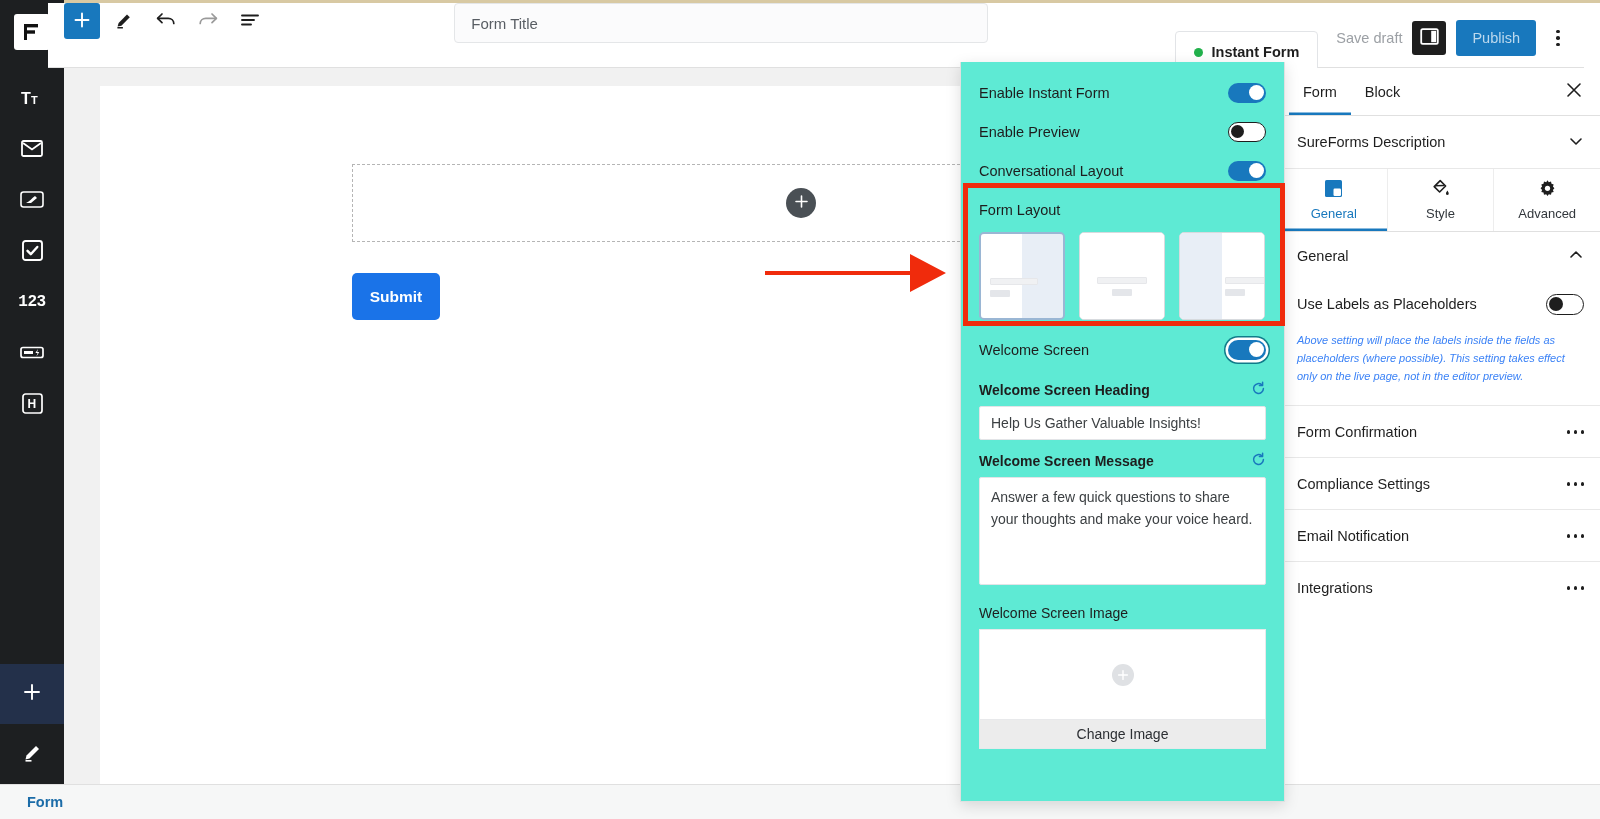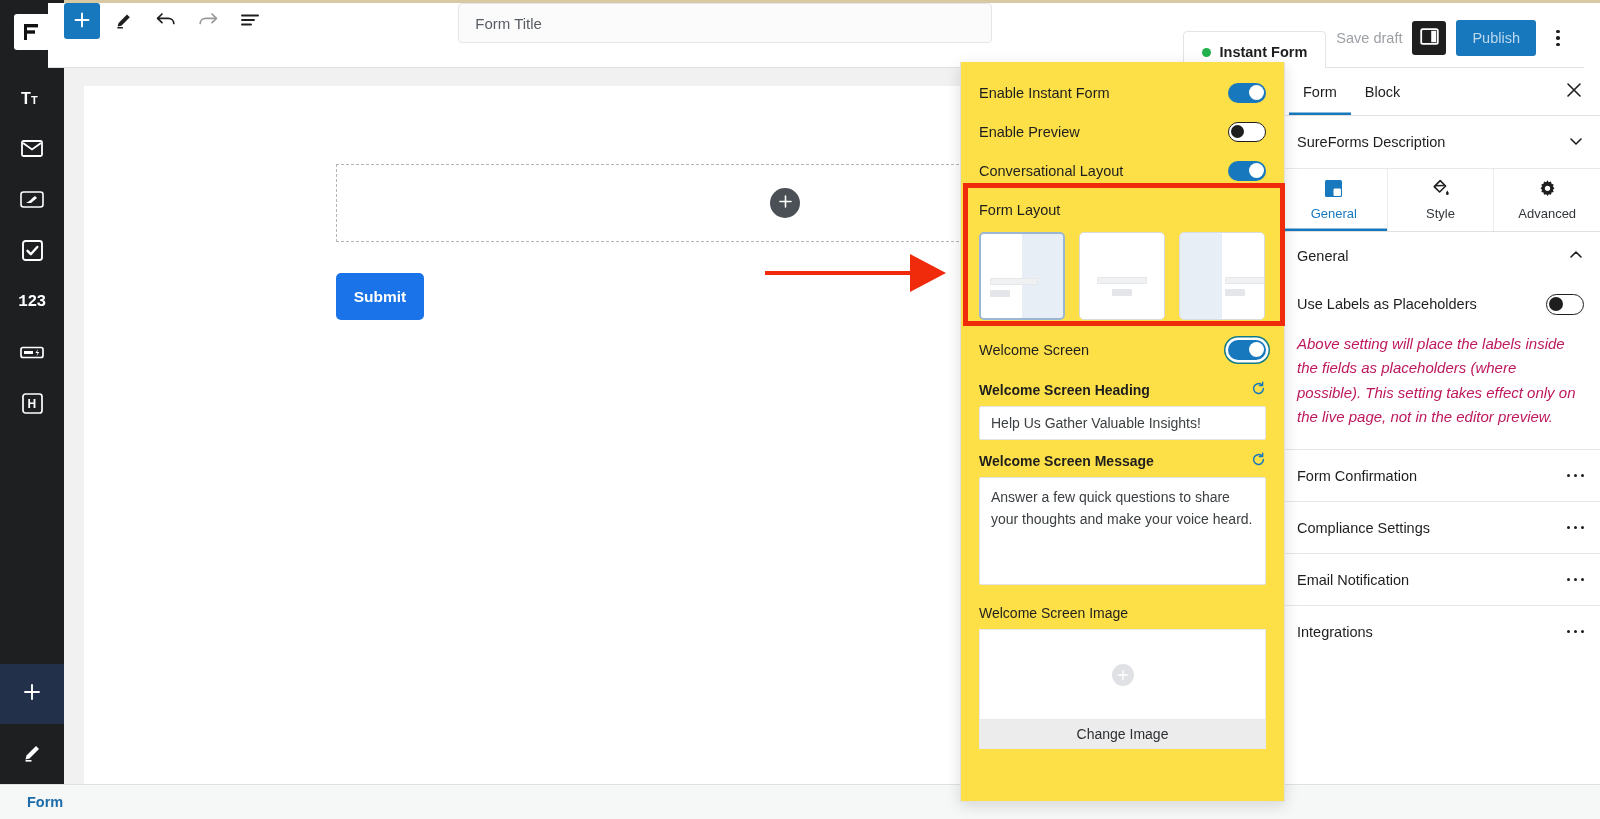--- a/index.html
+++ b/index.html
@@ -64,36 +64,36 @@
   }
   .title-input::placeholder { color: #585d63; }
 
   .hdr-right { display: flex; align-items: center; gap: 10px; padding-right: 14px; }
   .instant-form-btn {
     height: 42px; border: 1px solid #e2e4e7; border-radius: 4px; background: #fff;
     display: flex; align-items: center; gap: 9px; padding: 0 18px; cursor: pointer; margin-top: 28px;
   }
   .dot-green { width: 9px; height: 9px; border-radius: 50%; background: #22b14c; }
   .instant-form-btn span { font-size: 14.5px; font-weight: bold; color: #1e1e1e; }
-  .save-draft { font-size: 14.5px; color: #9ca0a5; cursor: pointer; }
+  .save-draft { font-size: 14.5px; color: #9ca0a5; cursor: pointer; margin-left: 8px; }
   .sidebar-toggle {
     width: 34px; height: 34px; background: #1e1e1e; border-radius: 3px;
     display: flex; align-items: center; justify-content: center; cursor: pointer;
   }
   .publish-btn {
     height: 36px; background: #1878bd; color: #bcd9ee; border: none; border-radius: 3px;
     padding: 0 16px; font-size: 14.5px; cursor: pointer; font-family: "Liberation Sans", sans-serif;
   }
   .kebab { width: 24px; display: flex; flex-direction: column; align-items: center; gap: 3px; cursor: pointer; }
   .kebab i { width: 3.5px; height: 3.5px; border-radius: 50%; background: #1e1e1e; display: block; }
 
   
   .canvas-wrap {
     position: absolute; left: 64px; top: 68px; width: 1216px; height: 716px;
-    background: #f1f1f1; padding: 18px 0 0 20px;
+    background: #f1f1f1; padding: 18px 0 0 36px;
   }
   .canvas-sheet {
     width: 1196px; height: 698px; background: #fff; position: relative;
   }
   .block-placeholder {
     position: absolute; left: 252px; top: 78px; width: 898px; height: 78px;
     border: 1px dashed #b5b5b5; display: flex; align-items: center; justify-content: center;
   }
   .plus-circle {
     width: 30px; height: 30px; border-radius: 50%; background: #4a5055;
@@ -101,21 +101,21 @@
   }
   .submit-btn {
     position: absolute; left: 252px; top: 187px; width: 88px; height: 47px;
     background: #1a73e8; color: #fff; border: none; border-radius: 5px;
     font-size: 15.5px; font-weight: bold; cursor: pointer; font-family: "Liberation Sans", sans-serif;
   }
 
   
   .popover {
     position: absolute; left: 960px; top: 62px; width: 325px; height: 740px;
-    background: #fde047; border: 1px solid #e0e0e0; border-top: none;
+    background: #5eead4; border: 1px solid #e0e0e0; border-top: none;
     box-shadow: 0 4px 14px rgba(0,0,0,.13); z-index: 40; overflow: hidden;
   }
   .pop-inner { padding: 0 18px; }
   .pop-row {
     display: flex; align-items: center; justify-content: space-between;
     height: 39px; font-size: 14.5px; color: #1e1e1e;
   }
   .toggle {
     width: 38px; height: 20px; border-radius: 10px; position: relative; cursor: pointer;
     background: #1878bd;
@@ -207,21 +207,21 @@
     padding: 0 16px; font-size: 14.5px; color: #1e1e1e; cursor: pointer;
   }
   .rs-toggle-row {
     height: 48px; display: flex; align-items: center; justify-content: space-between;
     padding: 0 16px; font-size: 14.5px; color: #1e1e1e;
   }
   .toggle-dark { width: 38px; height: 21px; border-radius: 11px; border: 1.5px solid #1e1e1e;
     background: #fff; position: relative; cursor: pointer; }
   .toggle-dark .knob { position: absolute; top: 2px; left: 2px; width: 14px; height: 14px; border-radius: 50%; background: #1e1e1e; }
   .rs-help {
-    padding: 4px 16px 20px; font-size: 15px; color: #be185d; font-style: italic; line-height: 1.62;
+    padding: 4px 16px 20px; font-size: 11px; color: #3b82f6; font-style: italic; line-height: 1.62;
   }
   .rs-list-item {
     height: 52px; display: flex; align-items: center; justify-content: space-between;
     padding: 0 16px; font-size: 14.5px; color: #1e1e1e; border-top: 1px solid #e8e8e8; cursor: pointer;
   }
   .dots3 { display: flex; gap: 3.5px; }
   .dots3 i { width: 3.5px; height: 3.5px; border-radius: 50%; background: #1e1e1e; display: block; }
 
   
   .footer {

